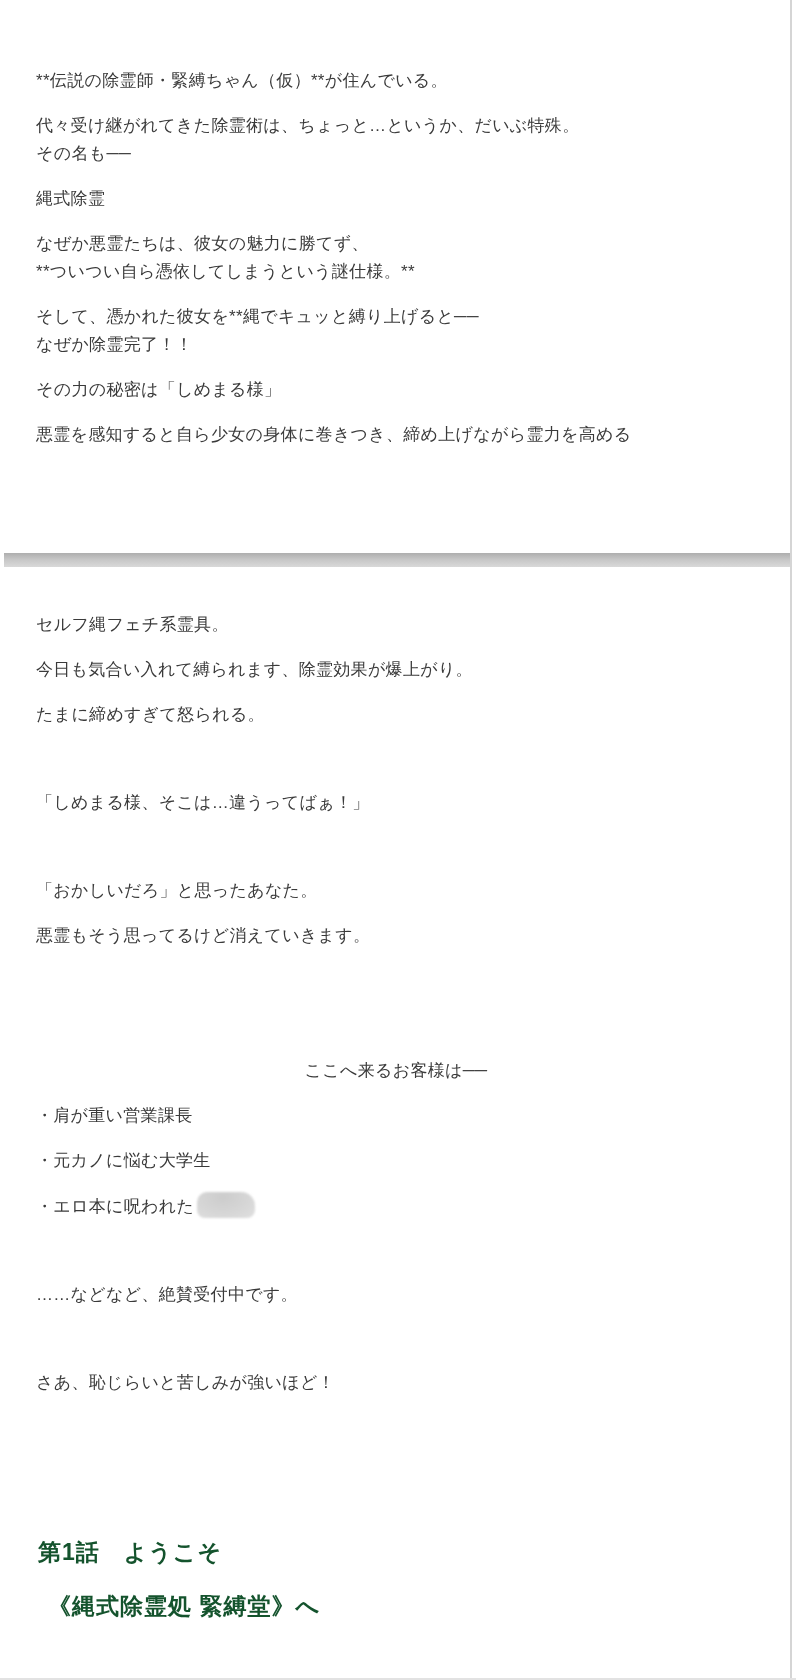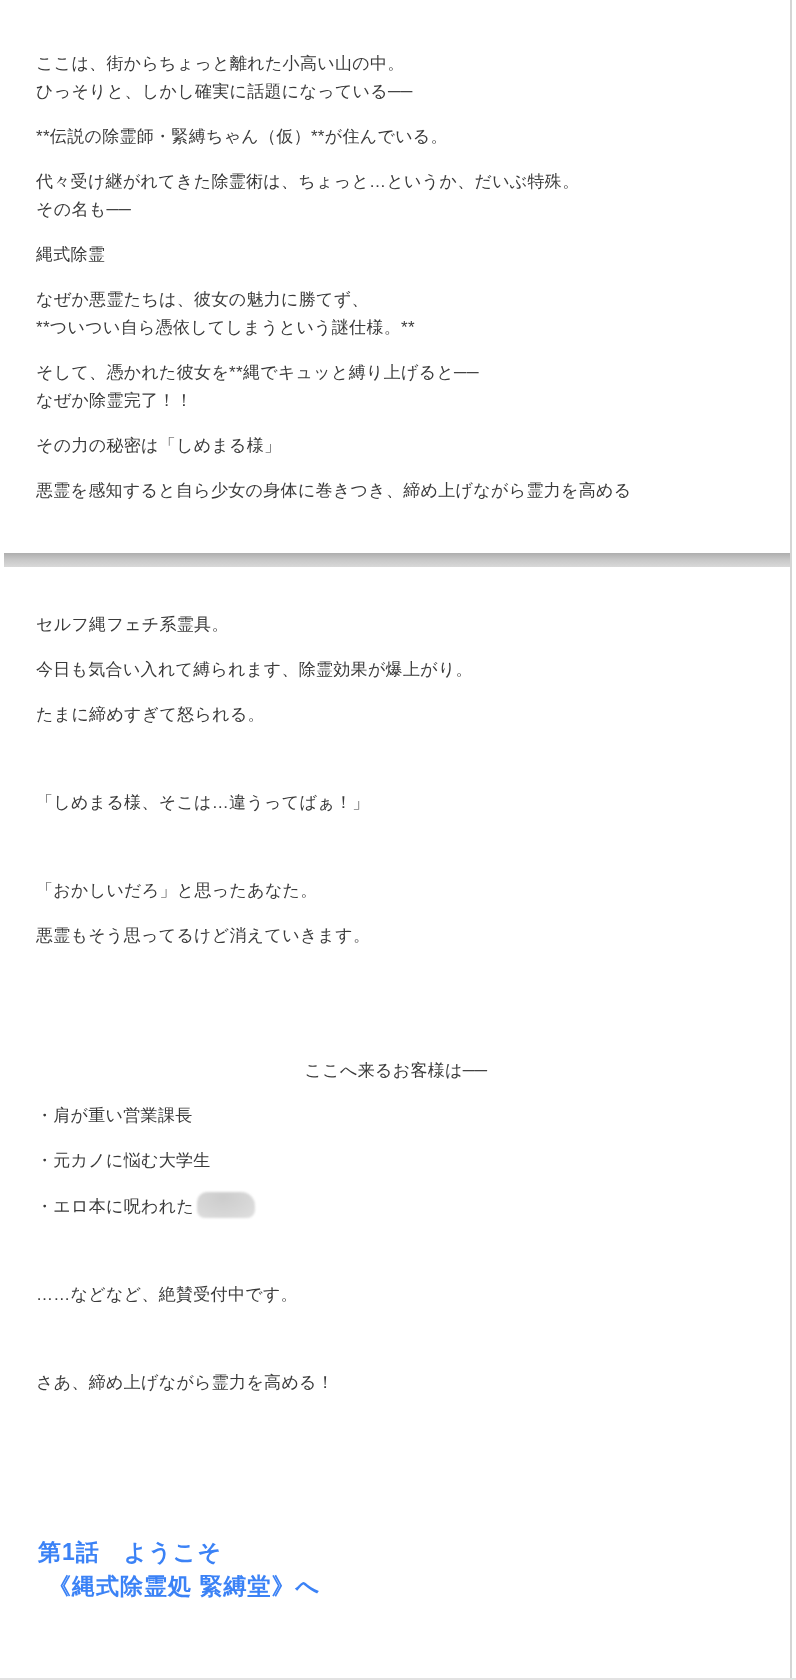--- a/index.html
+++ b/index.html
@@ -52,37 +52,34 @@
     border-radius:10px 14px 8px 8px;
     background:
       radial-gradient(ellipse at 45% 20%, #cccccc 0%, #d6d6d6 55%, #e0e0e0 100%);
     filter:blur(1.2px);
   }
   .chapter-title{
     margin:138px 0 0 2px;
     font-size:23px;
     font-weight:700;
     line-height:34px;
-    color:#3b82f6;
+    color:#14532d;
     letter-spacing:1px;
   }
   .chapter-title .line-2{
+    margin-top:20px;
     padding-left:10px;
   }
 </style>
 </head>
 <body>
 
 <div class="page">
 
   <section class="card card-1">
-    <p class="para first">
-      <span class="line">ここは、街からちょっと離れた小高い山の中。</span>
-      <span class="line">ひっそりと、しかし確実に話題になっている──</span>
-    </p>
     <p class="para">
       <span class="line">**伝説の除霊師・緊縛ちゃん（仮）**が住んでいる。</span>
     </p>
     <p class="para">
       <span class="line">代々受け継がれてきた除霊術は、ちょっと…というか、だいぶ特殊。</span>
       <span class="line">その名も──</span>
     </p>
     <p class="para">
       <span class="line">縄式除霊</span>
     </p>
@@ -132,21 +129,21 @@
     <p class="para">
       <span class="line">・元カノに悩む大学生</span>
     </p>
     <p class="para">
       <span class="line-inline">・エロ本に呪われた</span><span class="censor"></span>
     </p>
     <p class="para gap-2">
       <span class="line">……などなど、絶賛受付中です。</span>
     </p>
     <p class="para gap-2">
-      <span class="line">さあ、締め上げながら霊力を高める！</span>
+      <span class="line">さあ、恥じらいと苦しみが強いほど！</span>
     </p>
 
     <h2 class="chapter-title">
       <span class="line">第1話　ようこそ</span>
       <span class="line line-2">《縄式除霊処 緊縛堂》へ</span>
     </h2>
   </section>
 
   <div class="right-border"></div>
 </div>

